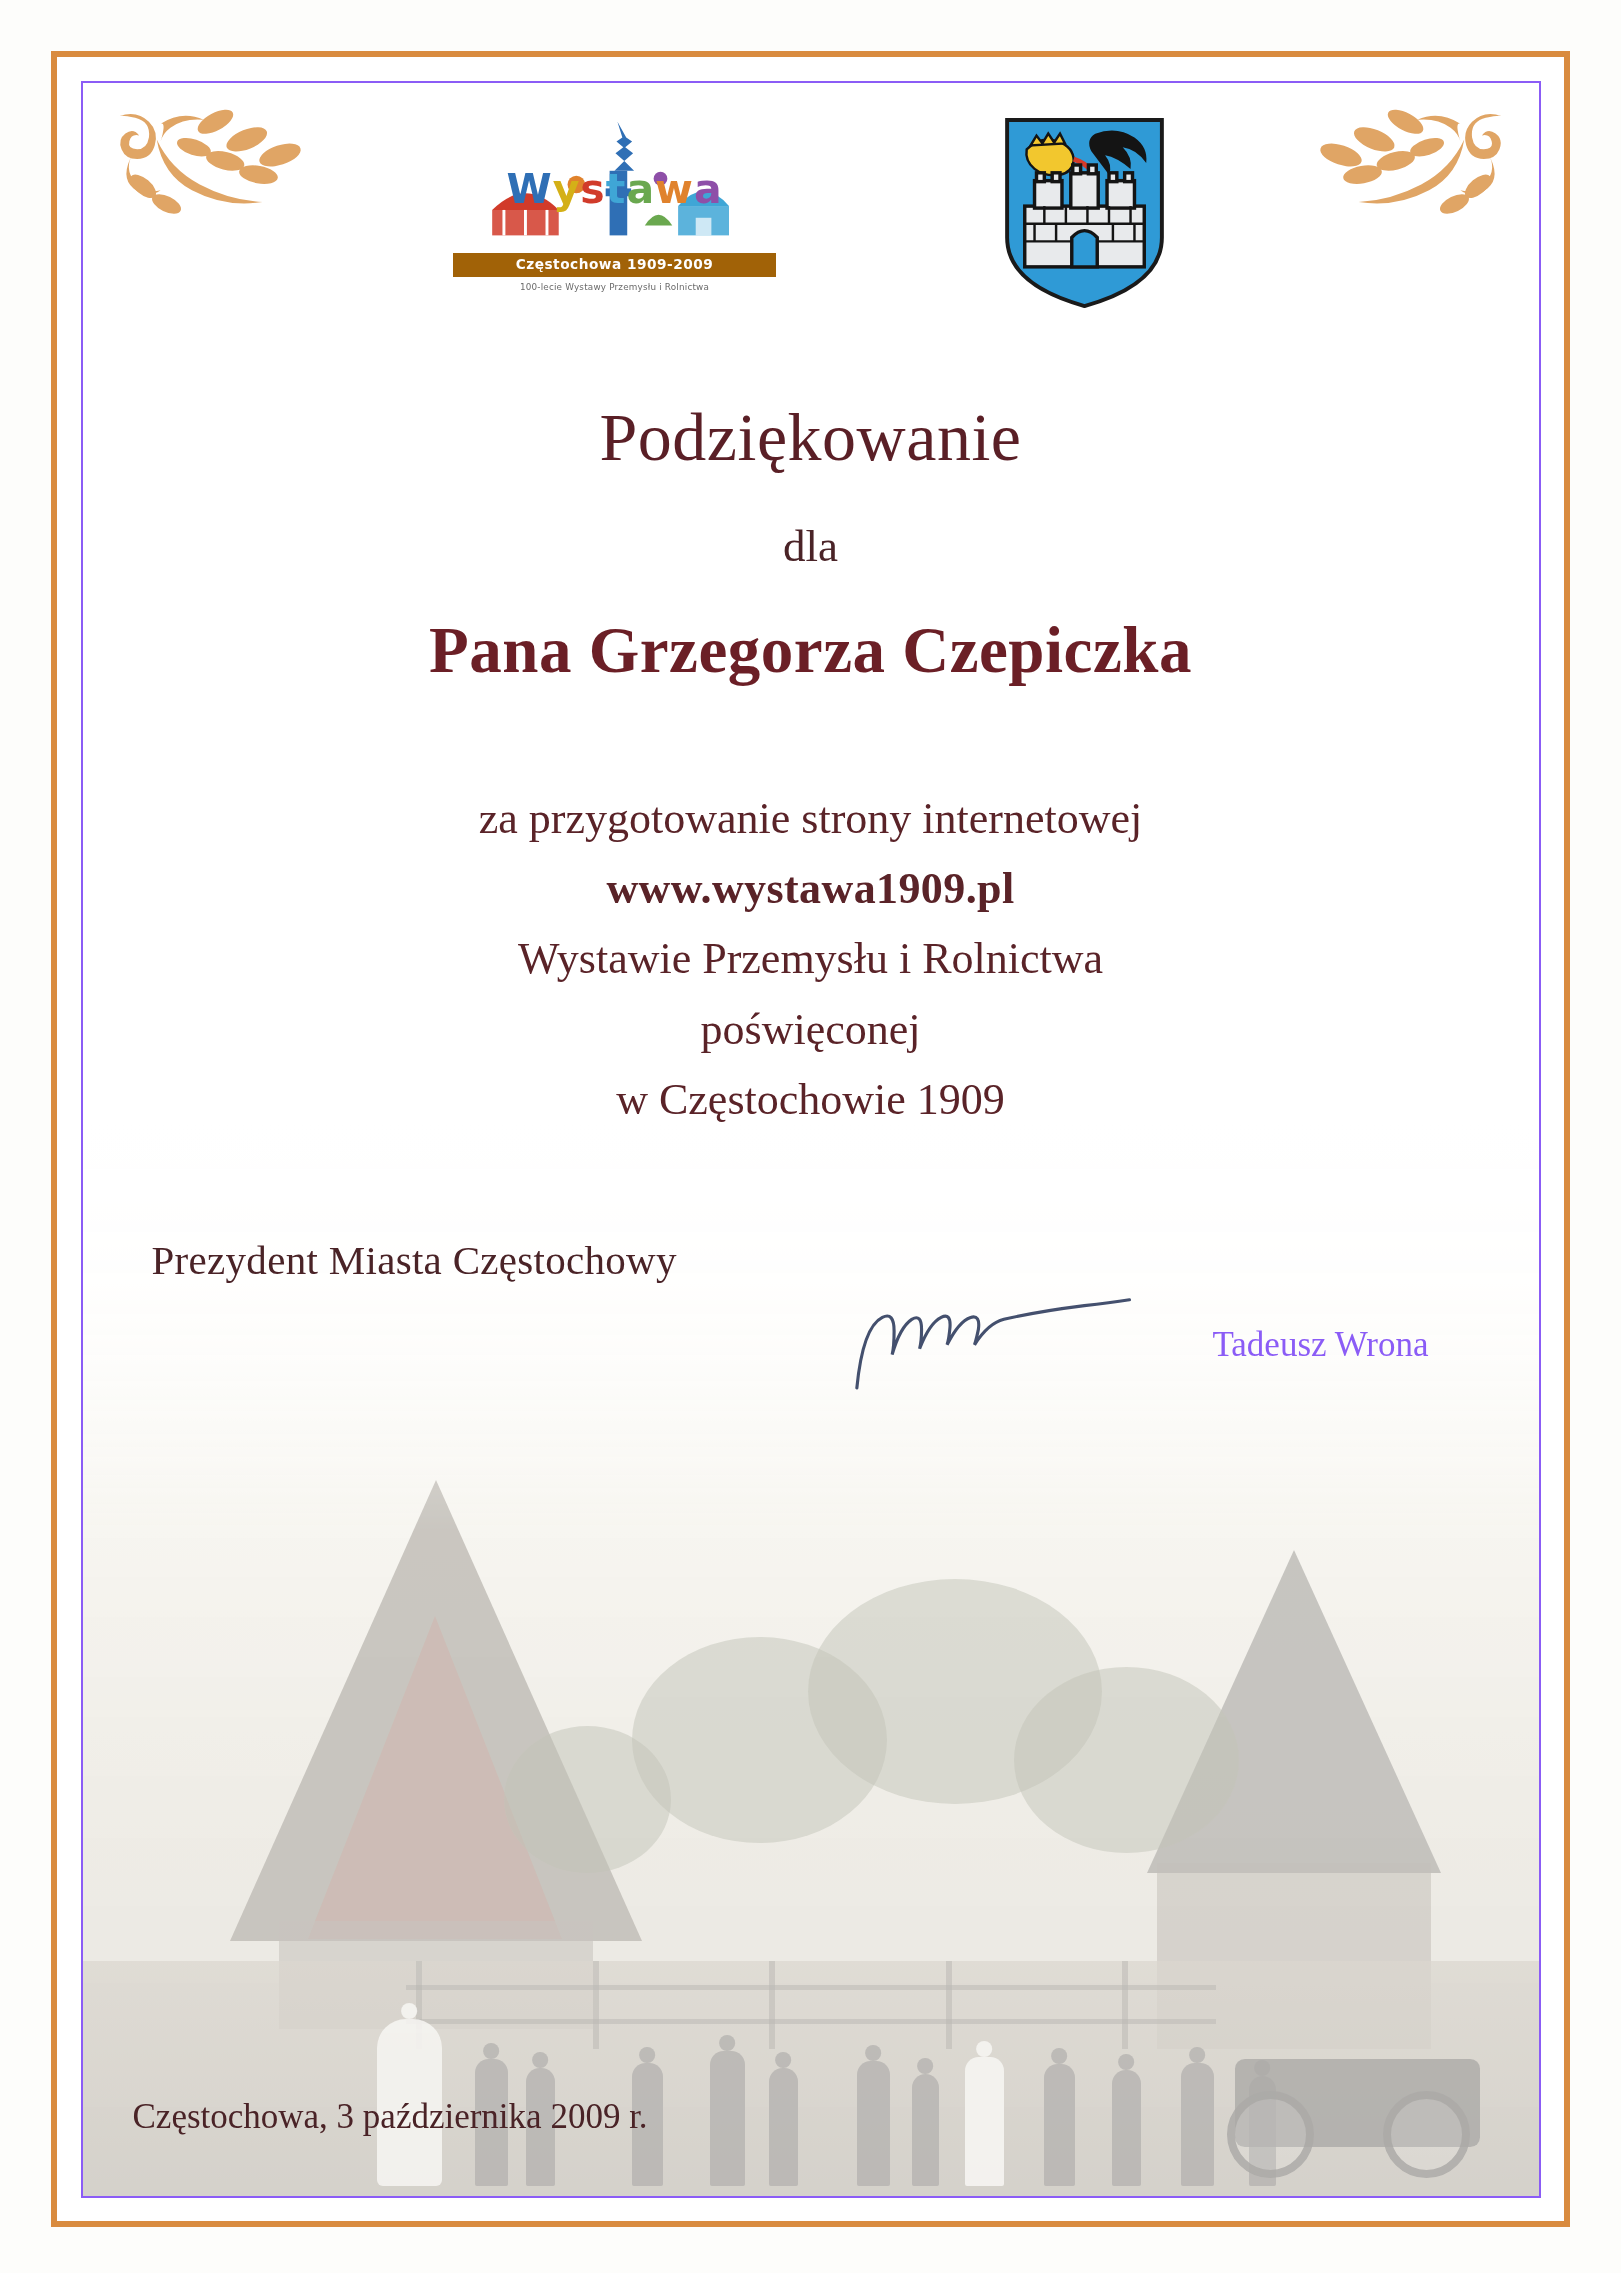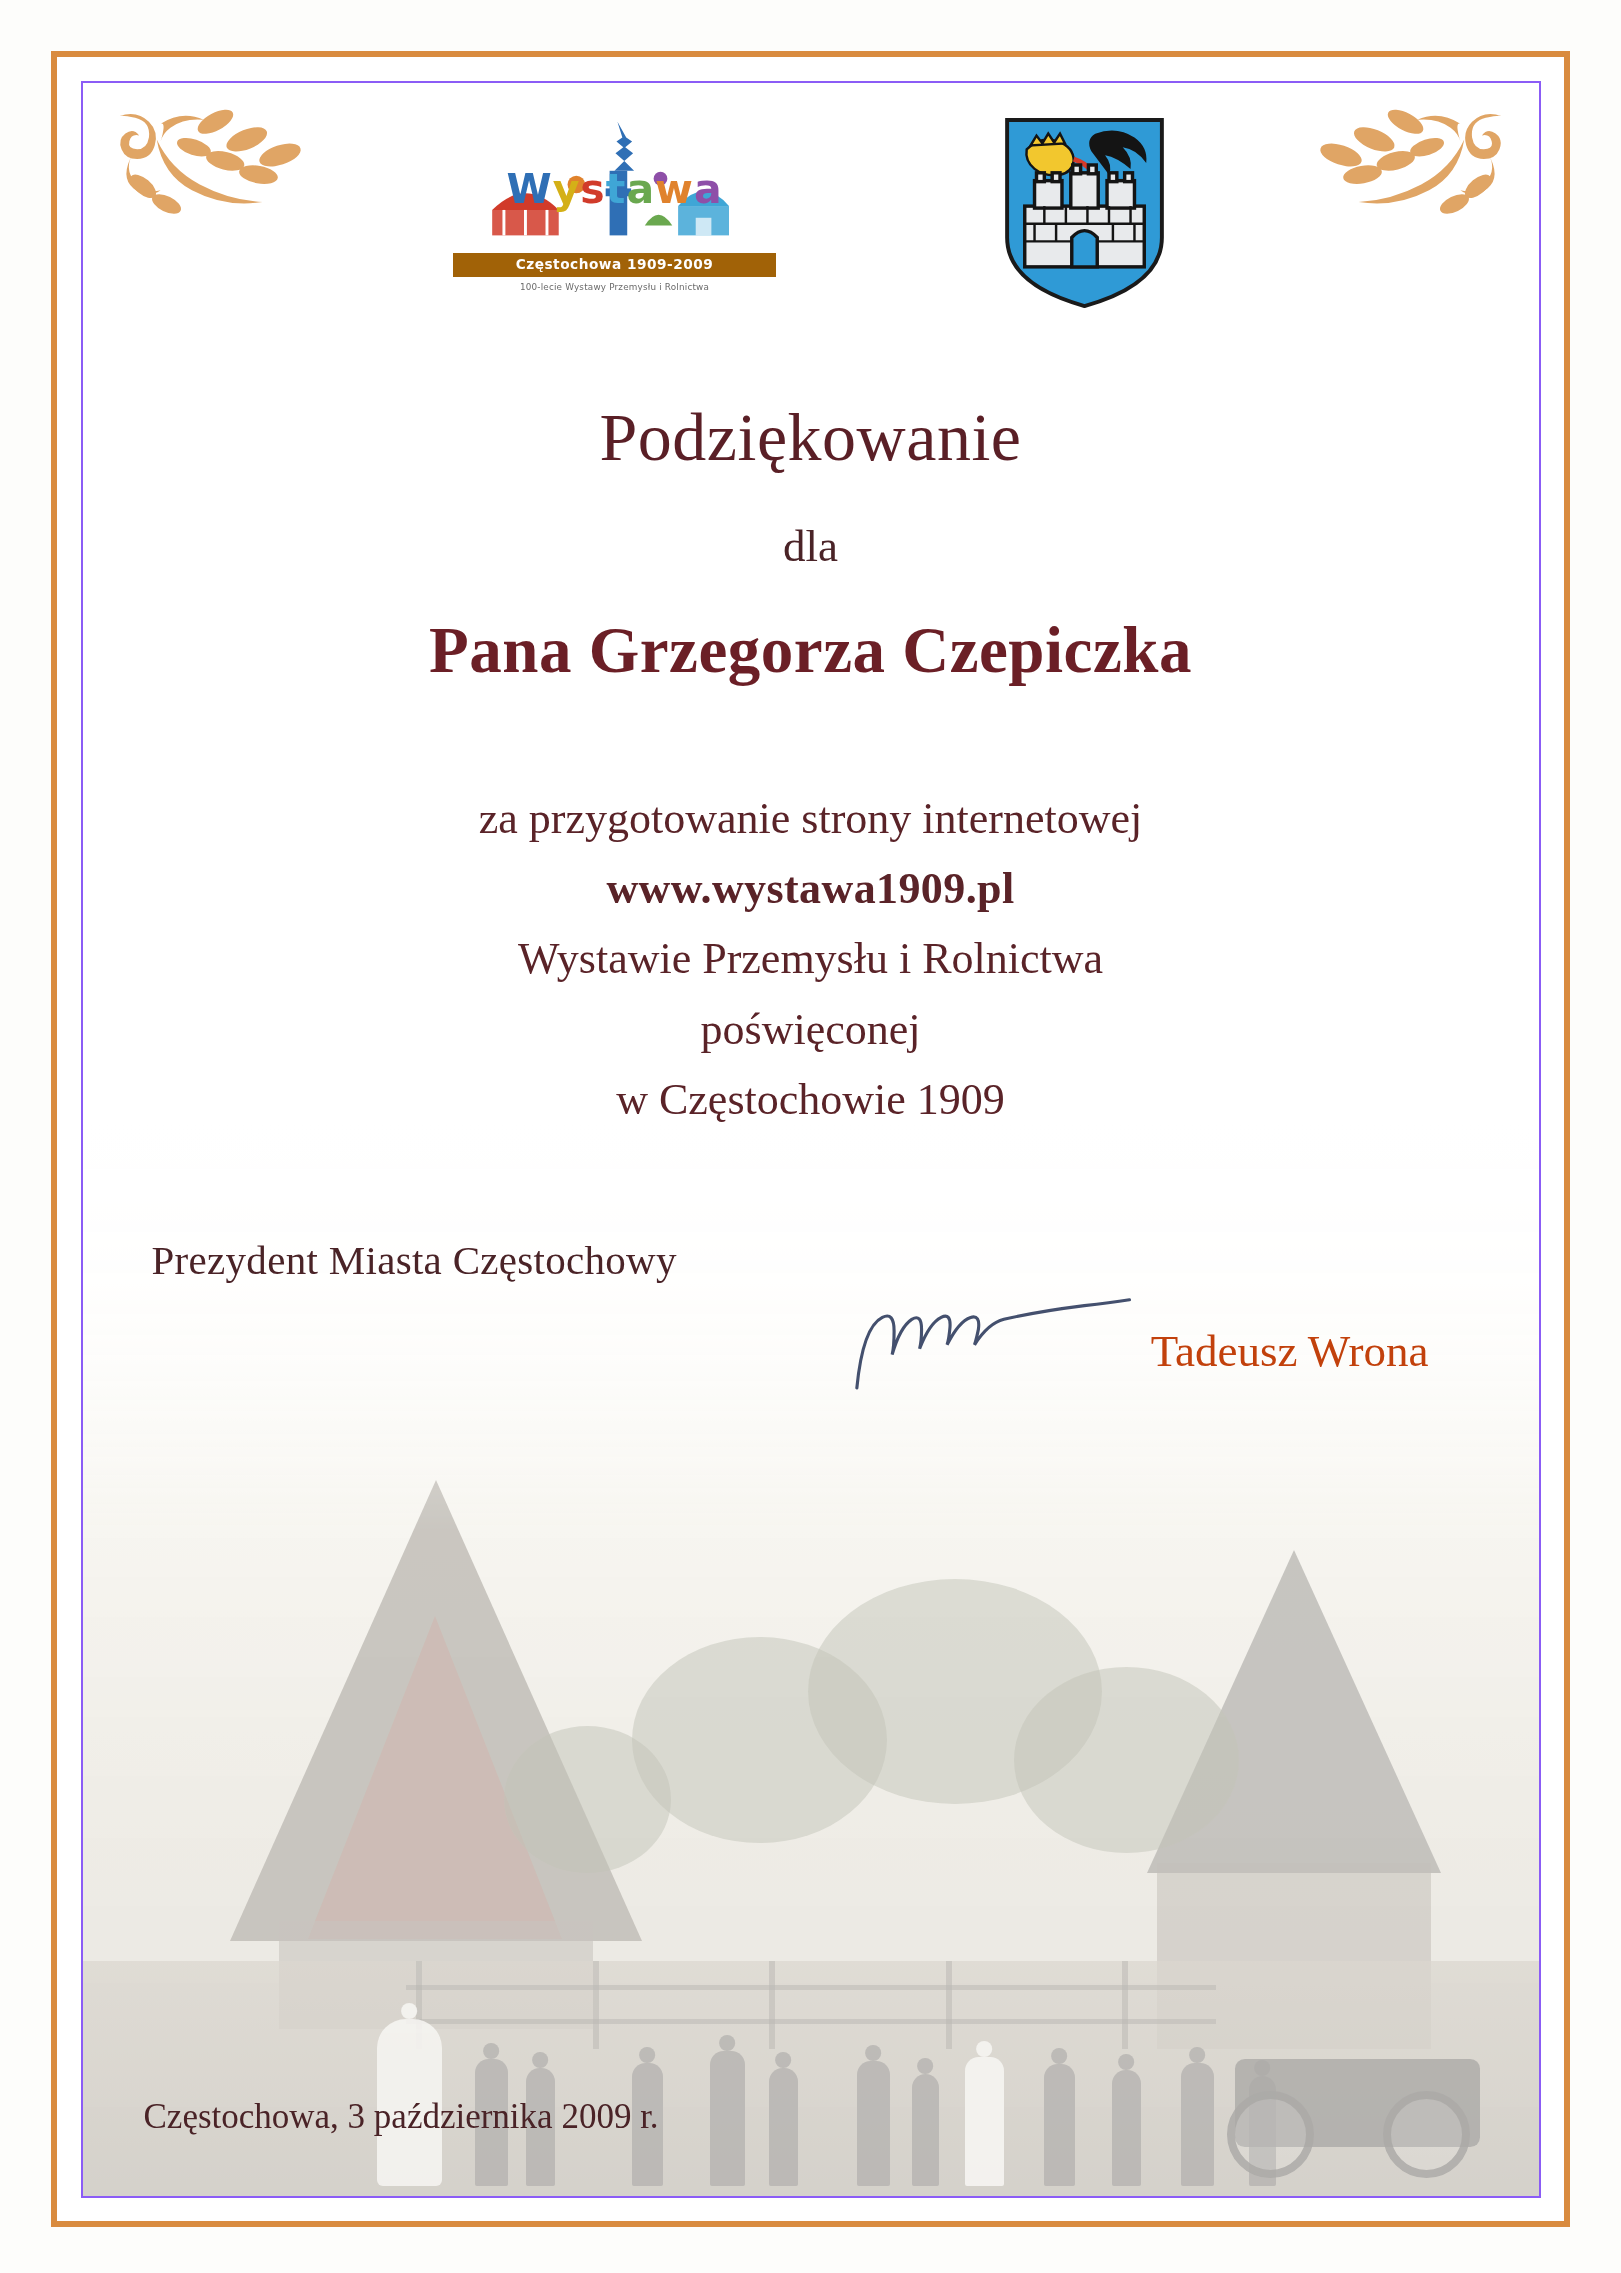--- a/index.html
+++ b/index.html
@@ -341,27 +341,27 @@
     right: 227px;
     top: -9.8px;
     width: 353px;
     height: 118px;
     color: #44506e;
   }
   .sign-name {
     position: absolute;
     right: 0;
     top: 37px;
-    font-size: 45px;
-    color: #c2410c;
+    font-size: 35px;
+    color: #8b5cf6;
   }
 
   .place-date {
     position: absolute;
-    left: 61px;
+    left: 50px;
     bottom: 59px;
     font-size: 35px;
     color: #4a2327;
     z-index: 6;
   }
 </style>
 </head>
 <body>
 
 <div class="page">

